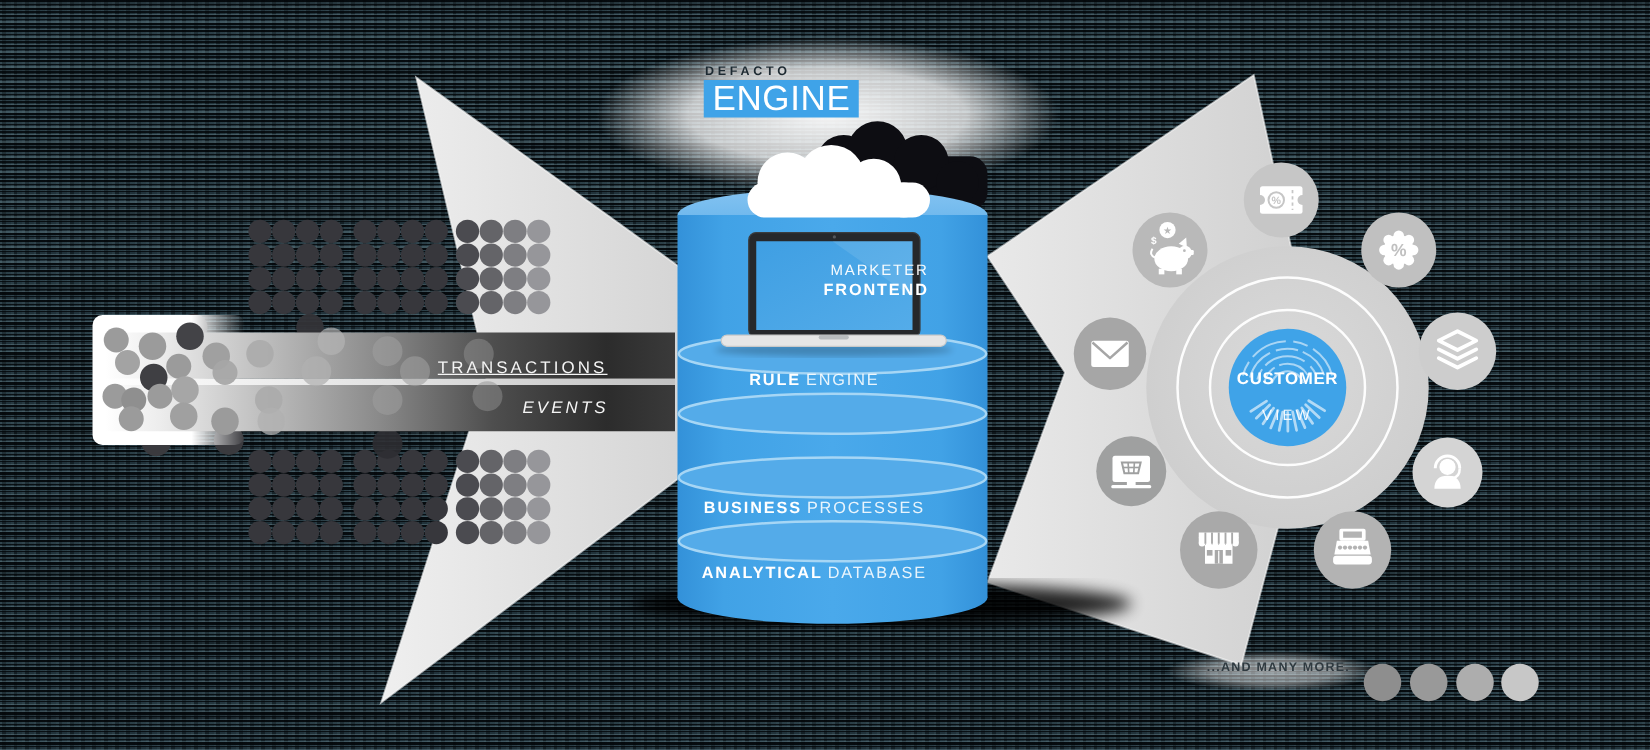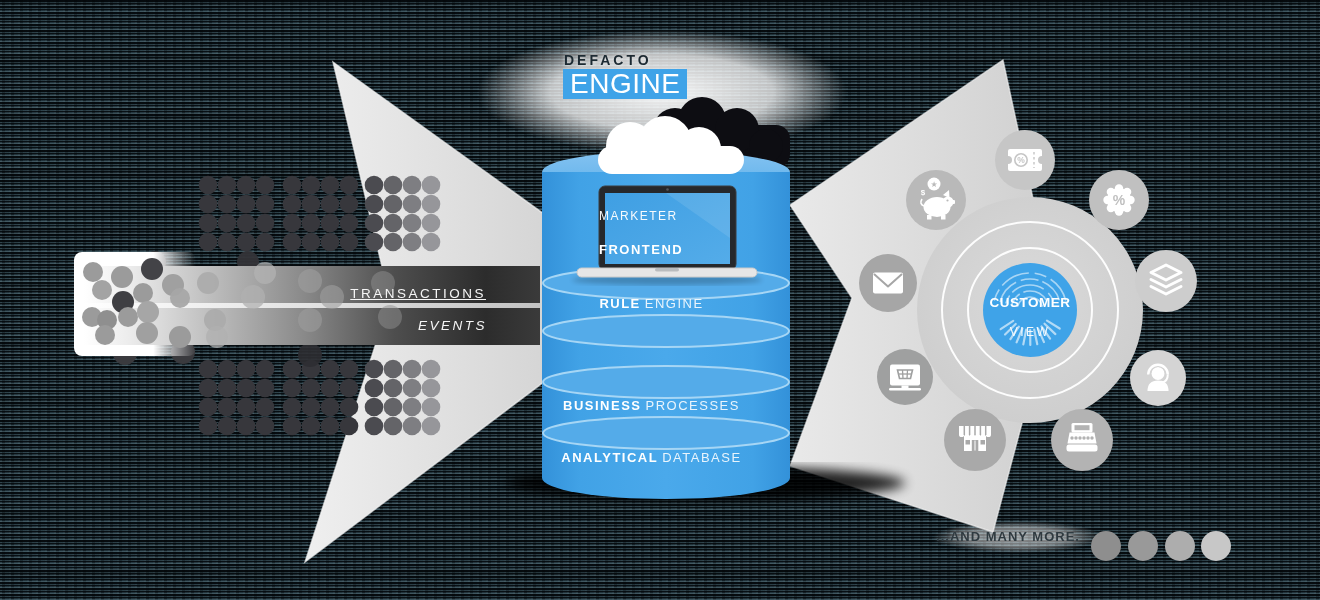--- a/index.html
+++ b/index.html
@@ -9,46 +9,46 @@
     background:
       repeating-linear-gradient(0deg, rgba(130,165,175,.32) 0 1px, rgba(10,16,20,0) 1px 2px, rgba(4,9,12,.85) 2px 3px, rgba(80,110,120,.22) 3px 4px, rgba(3,7,10,.9) 4px 6px),
       repeating-linear-gradient(90deg, rgba(150,185,195,.10) 0 2px, rgba(0,0,0,.28) 2px 5px, rgba(95,125,135,.08) 5px 9px),
       repeating-linear-gradient(0deg, rgba(0,0,0,0) 0 23px, rgba(0,0,0,.30) 23px 31px, rgba(70,100,110,.10) 31px 38px, rgba(0,0,0,0) 38px 57px),
       #1b2b33;}
   .layer{position:absolute;inset:0;}
   svg{position:absolute;left:0;top:0;}
   .txt{position:absolute;white-space:nowrap;}
   
   .brand{left:558px;top:52px;}
-  .brand-name{font-size:14px;font-weight:700;letter-spacing:3px;color:#1d2a32;margin-left:6px;
+  .brand-name{font-size:10px;font-weight:700;letter-spacing:3px;color:#1d2a32;margin-left:6px;
               text-shadow:0 0 5px rgba(255,255,255,.8);}
   .brand-row{display:flex;align-items:center;margin-top:1px;}
   .brand-loyalty{font-size:28px;font-weight:600;letter-spacing:.5px;color:#25323b;
                  text-shadow:0 0 6px rgba(255,255,255,.7);}
   .brand-engine{font-size:28px;font-weight:300;letter-spacing:.5px;color:#fff;background:#3fa3e8;
                 padding:0 7px;margin-left:5px;line-height:30px;}
   
   .band-label{color:#f5f5f5;font-size:13.5px;font-weight:400;letter-spacing:2.5px;text-align:right;}
   .band-label.t{left:84px;top:286px;width:402px;text-decoration:underline;}
   .band-label.e{left:84px;top:318px;width:403px;font-style:italic;}
   
-  .laptop-txt{left:599px;top:209px;width:144px;text-align:left;}
+  .laptop-txt{left:599px;top:209px;width:144px;text-align:right;}
   .laptop-l1{font-size:12px;font-weight:300;letter-spacing:1.5px;color:rgba(255,255,255,.95);}
-  .laptop-l2{font-size:13px;font-weight:700;letter-spacing:1.5px;color:#fff;margin-top:19px;}
+  .laptop-l2{font-size:13px;font-weight:700;letter-spacing:1.5px;color:#fff;margin-top:1px;}
   
   .stack-label{left:542px;width:219px;text-align:center;font-size:13px;letter-spacing:1.5px;color:#fff;}
   .stack-label .b{font-weight:700;}
   .stack-label .l{font-weight:300;color:rgba(255,255,255,.88);margin-left:4px;}
   .sl0{top:296px;} .sl1{top:349px;} .sl2{top:398px;} .sl3{top:450px;}
   
   .cust{left:982px;top:295px;width:96px;text-align:center;}
   .cust-l1{font-size:13.5px;font-weight:700;letter-spacing:.5px;color:#fff;}
   .cust-l2{font-size:12px;font-weight:300;letter-spacing:2.5px;color:rgba(255,255,255,.92);margin-top:15px;}
   
-  .more{left:928px;top:529px;width:152px;text-align:right;font-size:13px;font-weight:700;
+  .more{left:928px;top:529px;width:152px;text-align:right;font-size:10px;font-weight:700;
         letter-spacing:1px;color:#2f3a40;text-shadow:0 0 4px rgba(255,255,255,.45);}
 </style>
 </head>
 <body>
 
 <div class="noise"></div>
 
 <svg class="layer" width="1320" height="600" viewBox="0 0 1320 600">
   <defs>
     <radialGradient id="glowWhite" cx="50%" cy="50%" r="50%">

